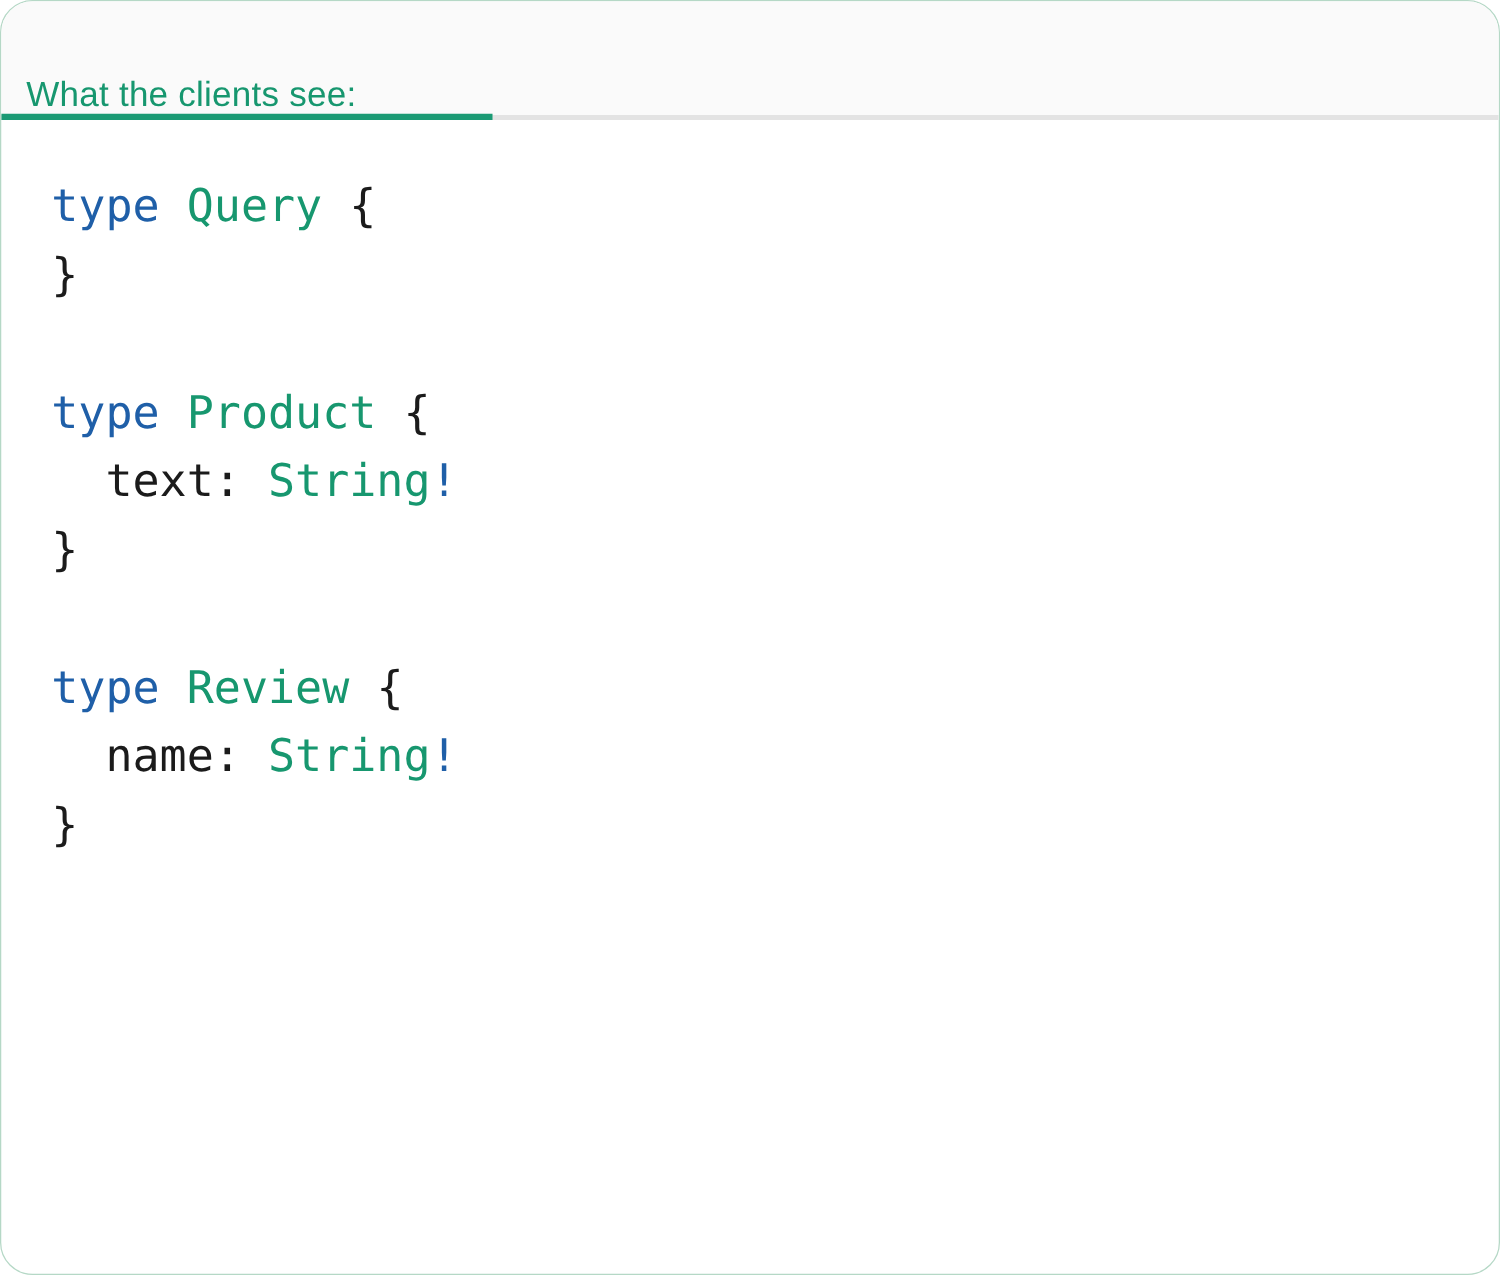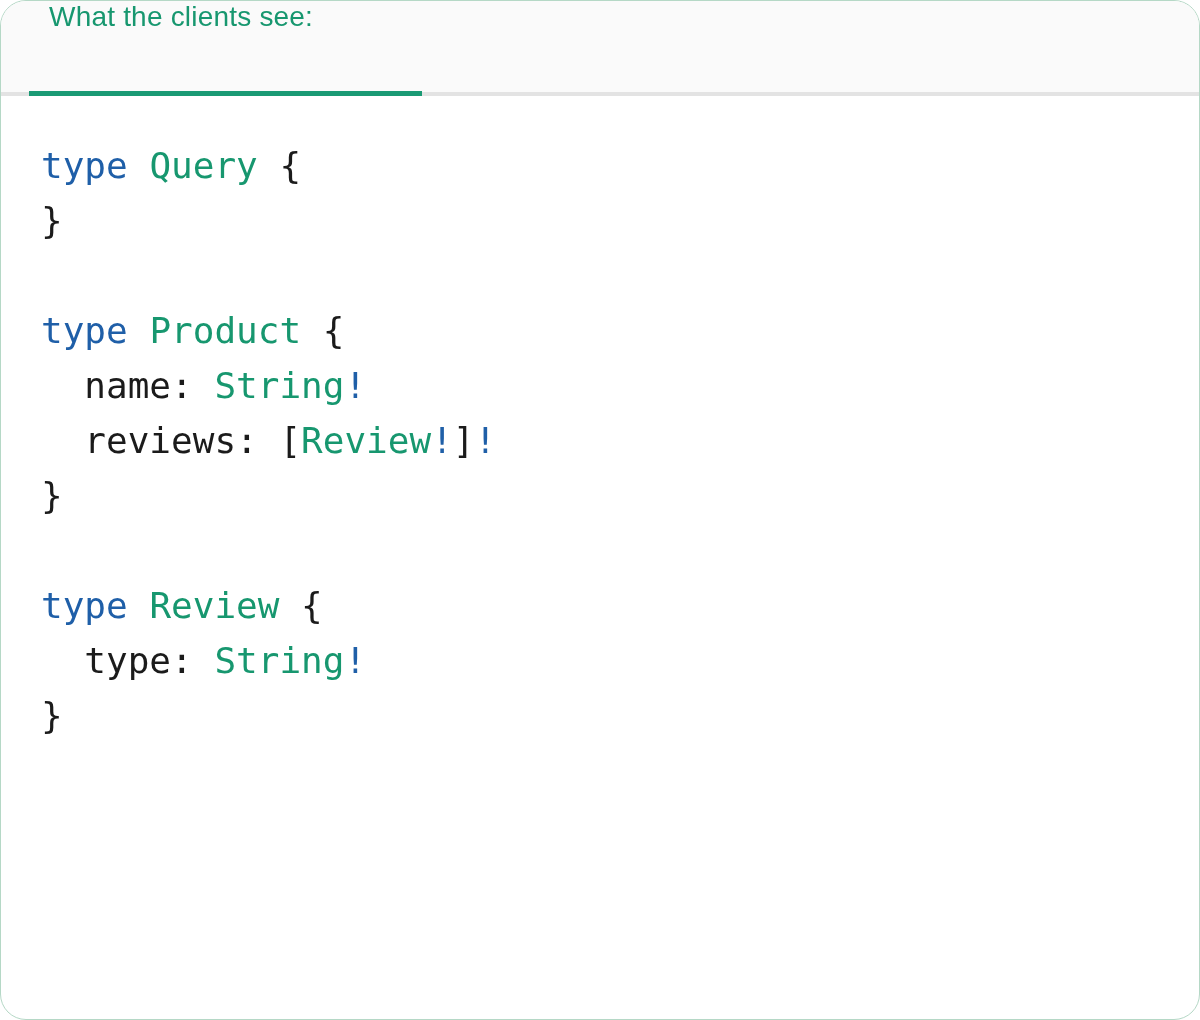--- a/index.html
+++ b/index.html
@@ -28,24 +28,23 @@
   .tabbar {
     height: 95px;
     background: var(--tab-bg);
     border-bottom: 4px solid var(--divider-gray);
     display: flex;
     align-items: stretch;
   }
   .tab {
     width: 393px;
     display: flex;
-    align-items: flex-start;
+    align-items: flex-end;
     padding-left: 20px;
     position: relative;
-    margin-left: 28px;
   }
   .tab-underline {
     position: absolute;
     left: 0;
     bottom: -4px;
     width: 100%;
     height: 5px;
     background: var(--tab-underline);
   }
   .tab-label {
@@ -81,22 +80,21 @@
       <span class="tab-label">What the clients see:</span>
       <span class="tab-underline"></span>
     </div>
   </div>
   <div class="code-area">
     <div class="code-block">
         <div class="code-line"><span class="tok tok-kw">type</span><span class="tok tok-plain"> </span><span class="tok tok-type">Query</span><span class="tok tok-plain"> {</span></div>
         <div class="code-line"><span class="tok tok-plain">}</span></div>
         <div class="code-line"></div>
         <div class="code-line"><span class="tok tok-kw">type</span><span class="tok tok-plain"> </span><span class="tok tok-type">Product</span><span class="tok tok-plain"> {</span></div>
-        <div class="code-line"><span class="tok tok-plain">  name: </span><span class="tok tok-type">String</span><span class="tok tok-bang">!</span></div>
-        <div class="code-line"><span class="tok tok-plain">  reviews: [</span><span class="tok tok-type">Review</span><span class="tok tok-bang">!</span><span class="tok tok-plain">]</span><span class="tok tok-bang">!</span></div>
+        <div class="code-line"><span class="tok tok-plain">  text: </span><span class="tok tok-type">String</span><span class="tok tok-bang">!</span></div>
         <div class="code-line"><span class="tok tok-plain">}</span></div>
         <div class="code-line"></div>
         <div class="code-line"><span class="tok tok-kw">type</span><span class="tok tok-plain"> </span><span class="tok tok-type">Review</span><span class="tok tok-plain"> {</span></div>
-        <div class="code-line"><span class="tok tok-plain">  type: </span><span class="tok tok-type">String</span><span class="tok tok-bang">!</span></div>
+        <div class="code-line"><span class="tok tok-plain">  name: </span><span class="tok tok-type">String</span><span class="tok tok-bang">!</span></div>
         <div class="code-line"><span class="tok tok-plain">}</span></div>
       </div>
   </div>
 </div>
 
 </body></html>

